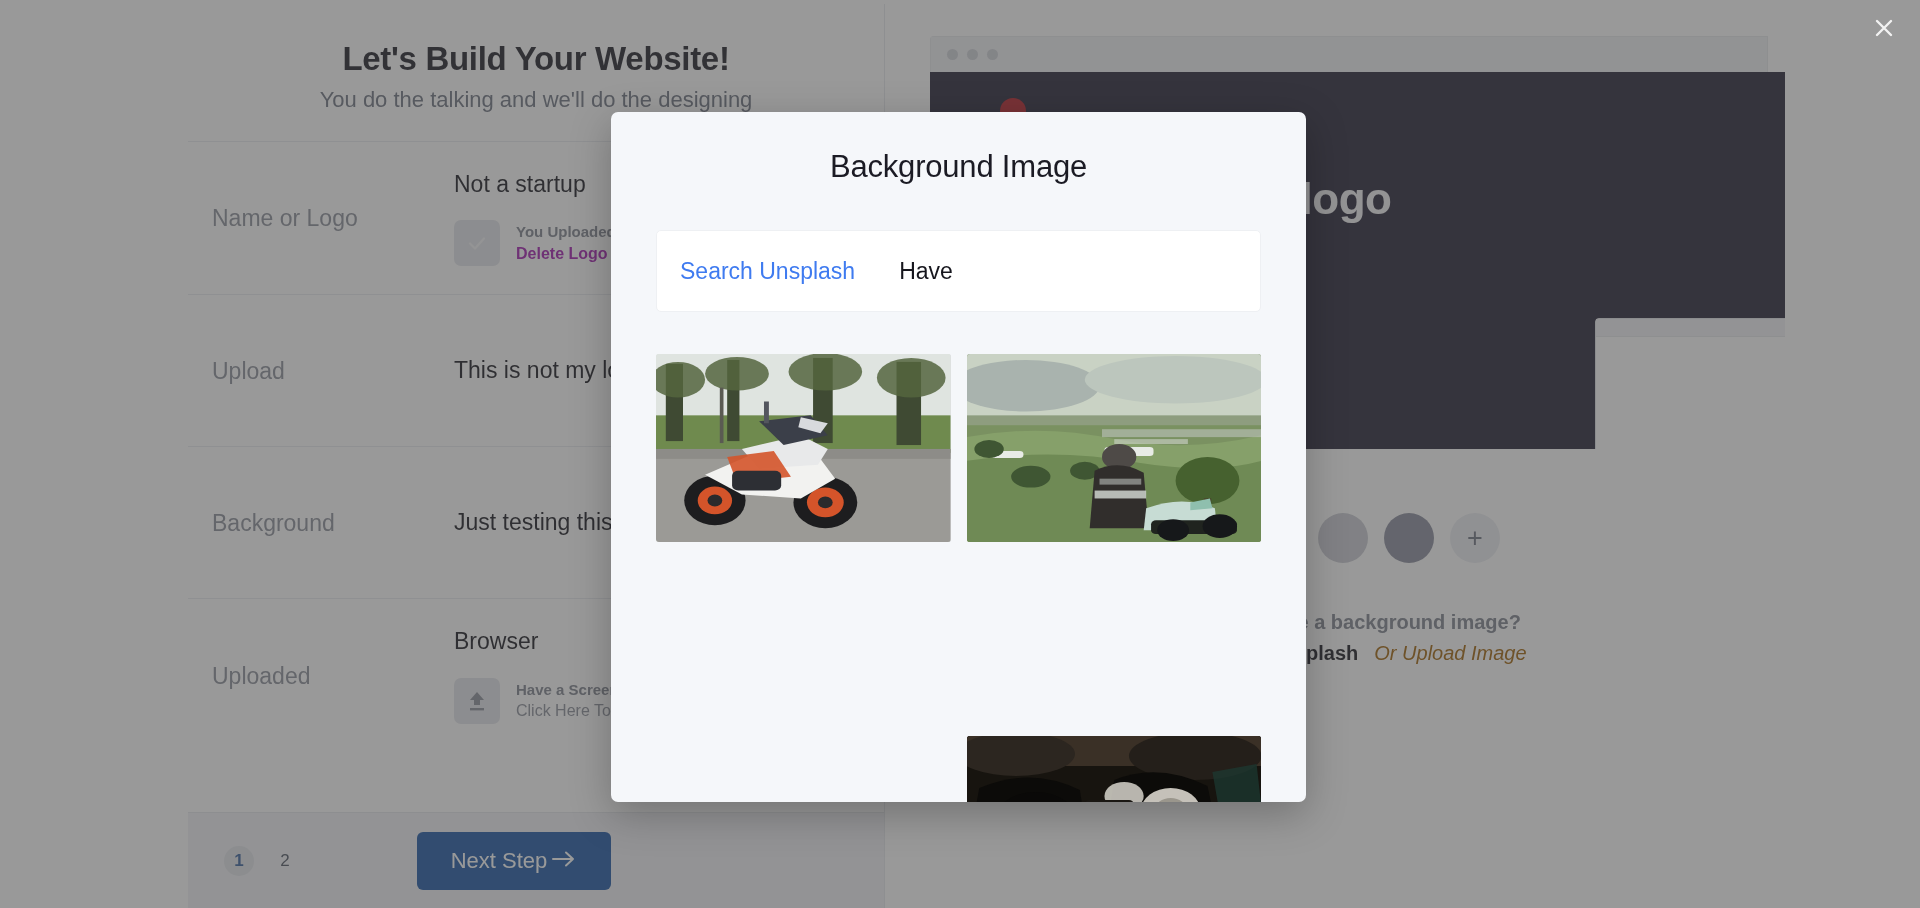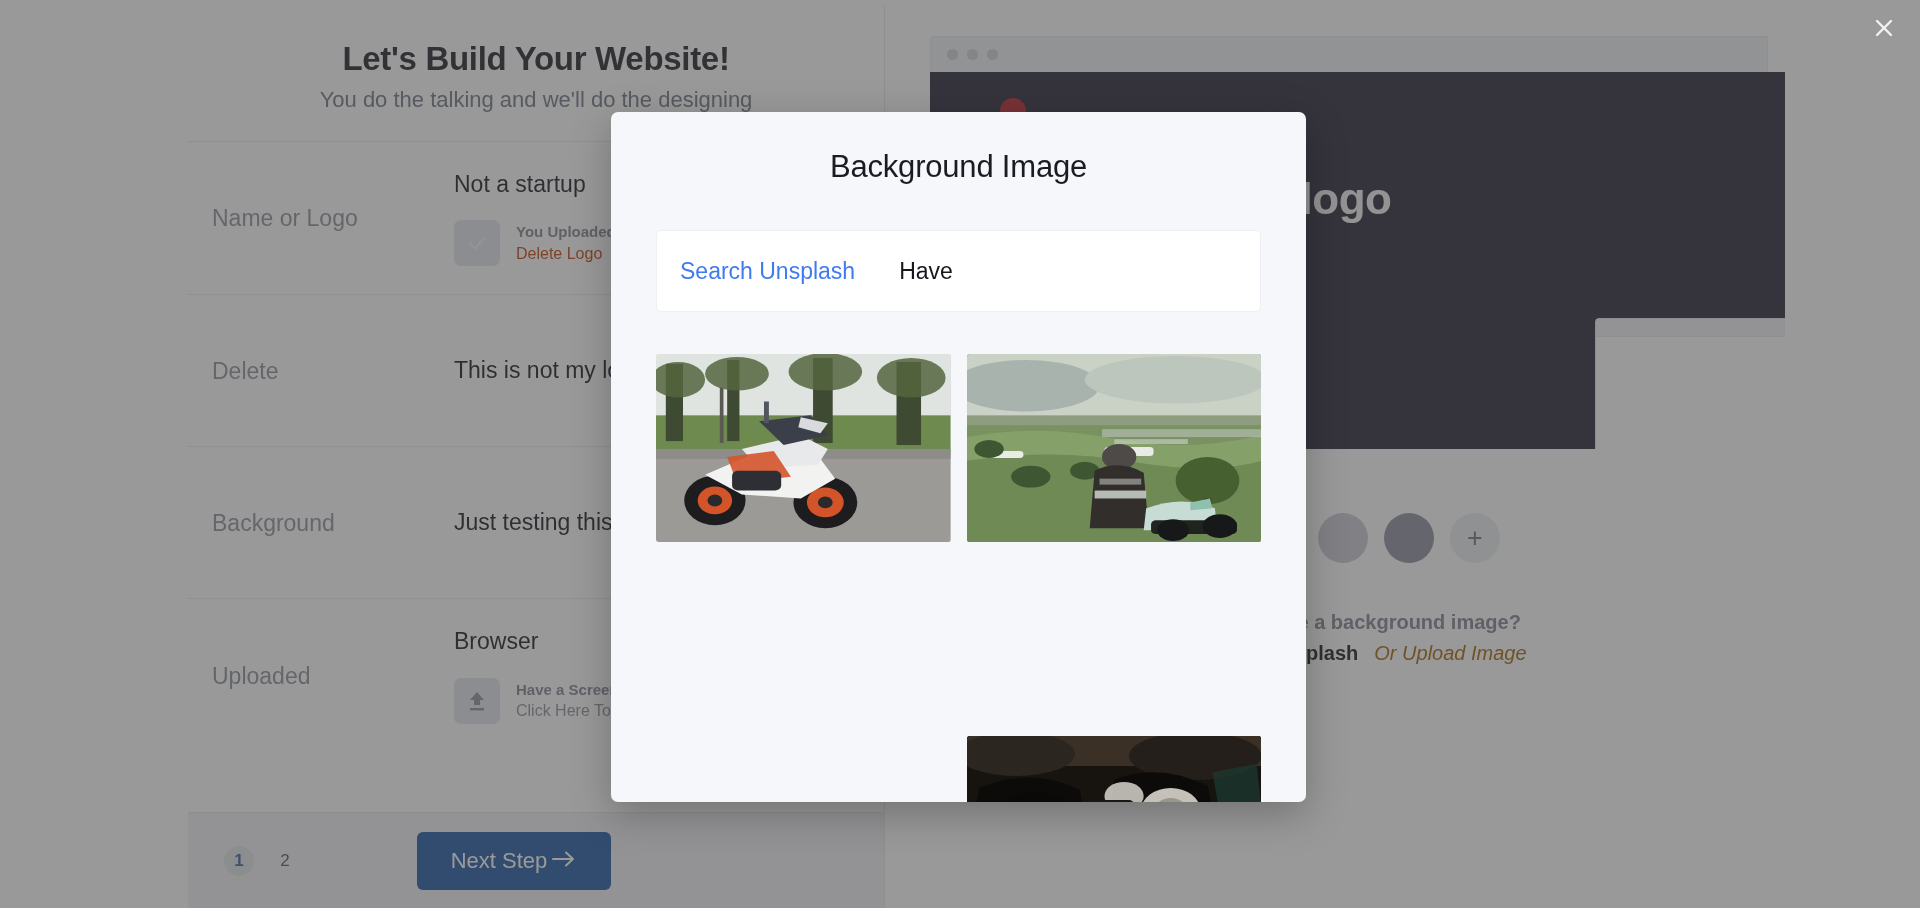--- a/index.html
+++ b/index.html
@@ -93,22 +93,22 @@
   }
   .upload-tile svg { display: block; }
   .upload-text { line-height: 1.35; }
   .upload-line1 {
     font-size: 15px;
     font-weight: bold;
     color: #7e838e;
   }
   .upload-line2 {
     font-size: 16px;
-    font-weight: normal;
-    color: #c2410c;
+    font-weight: bold;
+    color: #a21caf;
   }
   .upload-line2.muted { color: #8b8f99; font-weight: normal; }
 
   .wizard-footer {
     height: 96px;
     background: #f1f2f5;
     border-top: 1px solid #e4e6eb;
     display: flex;
     align-items: center;
     padding: 0 36px;
@@ -409,21 +409,21 @@
             </div>
             <div class="upload-text">
               <div class="upload-line1">You Uploaded A Logo</div>
               <div class="upload-line2">Delete Logo</div>
             </div>
           </div>
         </div>
       </div>
 
       <div class="form-row">
-        <div class="row-label">Delete</div>
+        <div class="row-label">Upload</div>
         <div class="row-body">
           <div class="row-value">This is not my logo</div>
         </div>
       </div>
 
       <div class="form-row">
         <div class="row-label">Background</div>
         <div class="row-body">
           <div class="row-value">Just testing this site</div>
         </div>

